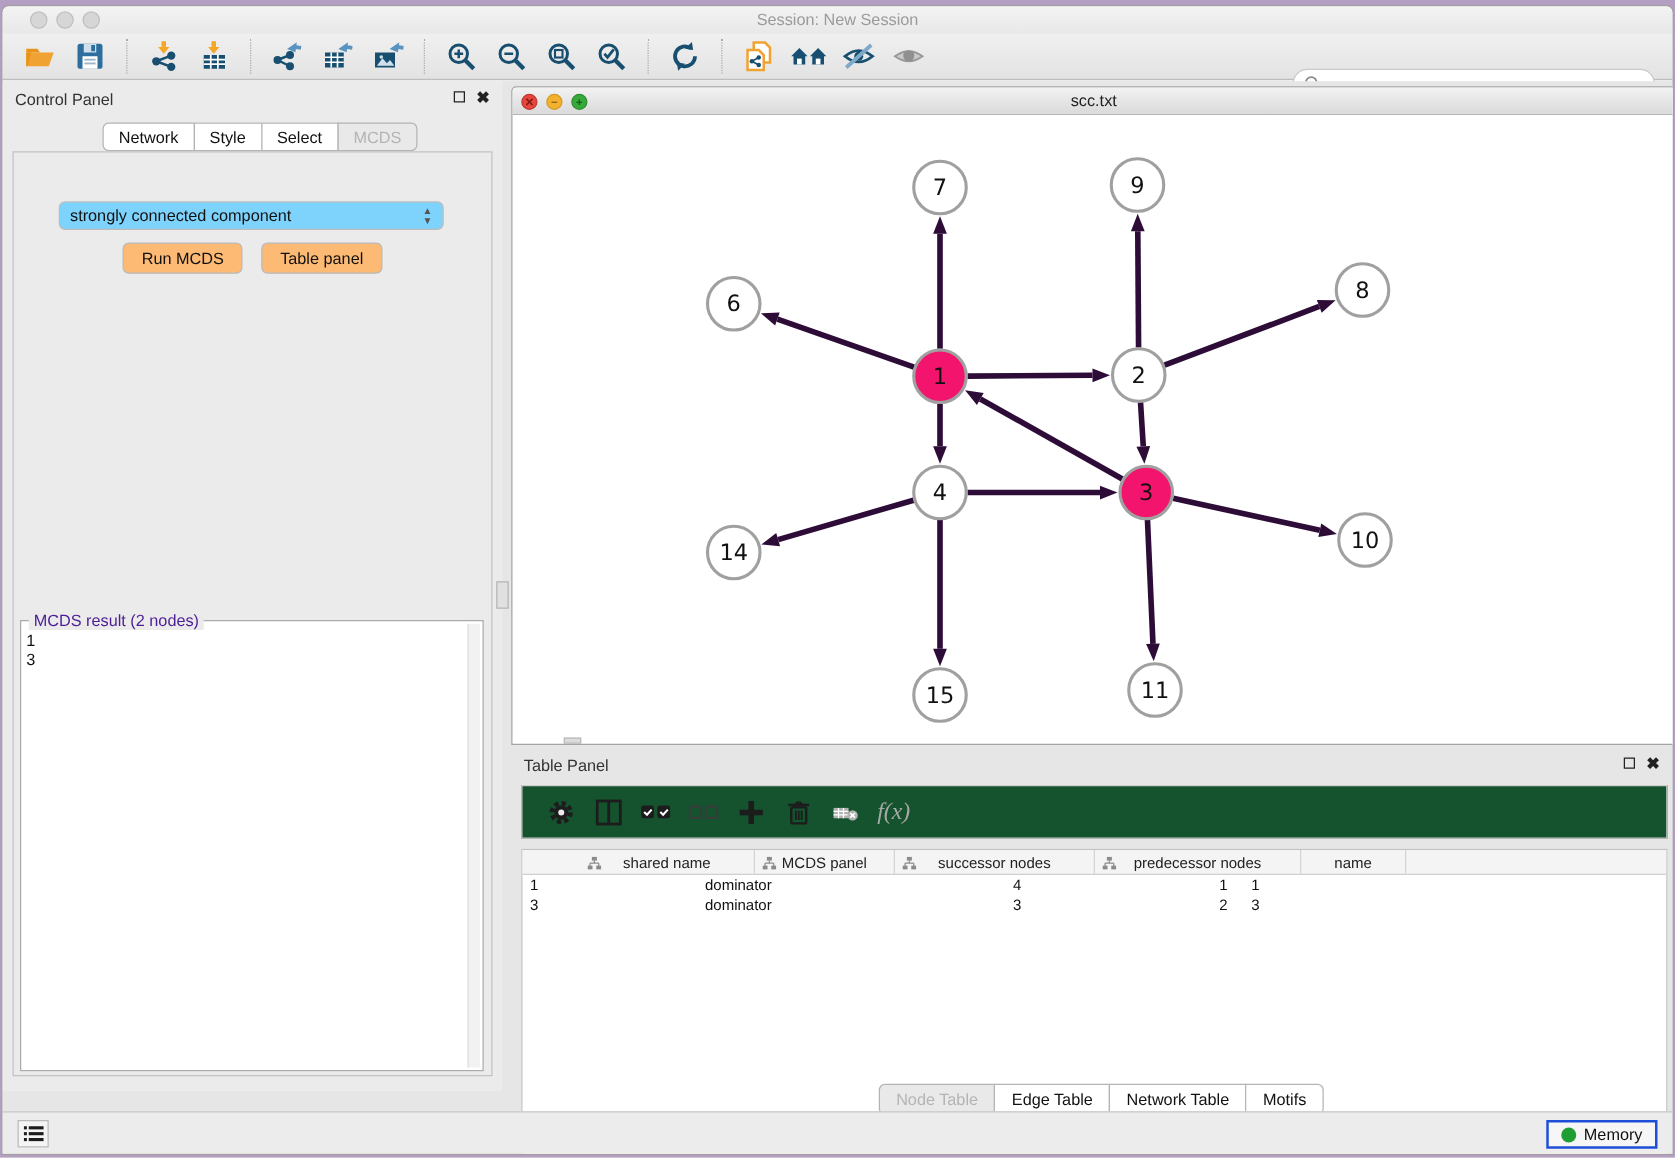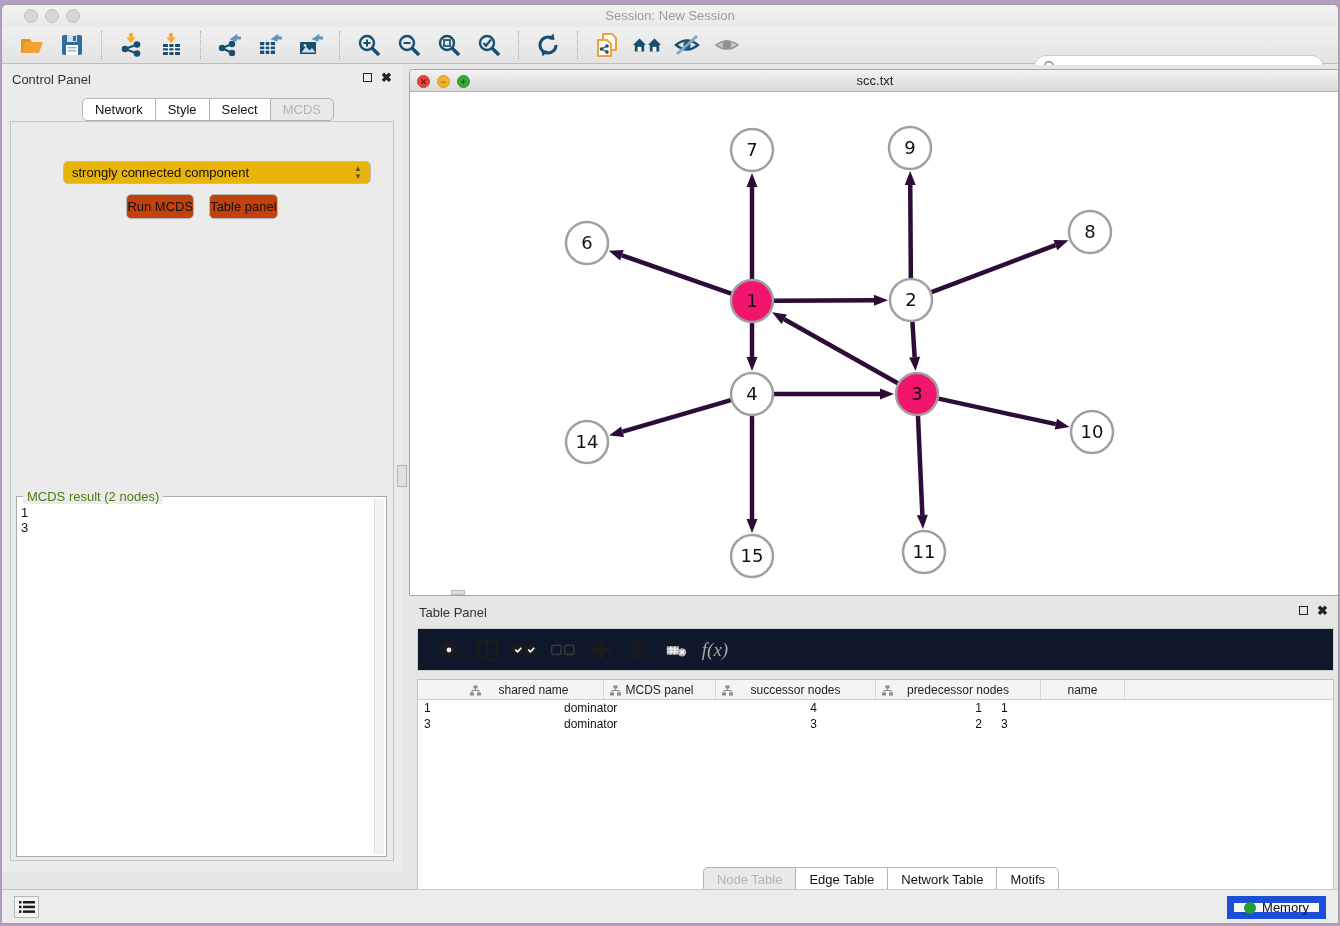--- a/index.html
+++ b/index.html
@@ -37,30 +37,30 @@
   .close-btn { font-size:13px; font-weight:bold; color:#222; line-height:11px; }
 
   .cp-tabs { position:absolute; left:0; right:0; top:33px; display:flex; justify-content:center; }
   .seg { border:1px solid #b4b4b4; background:#fff; color:#111; font-size:13px; padding:3px 12px; margin-left:-1px; }
   .seg.first { border-radius:5px 0 0 5px; margin-left:12px; }
   .seg.last { border-radius:0 5px 5px 0; }
   .seg.disabled { background:#e9e9e9; color:#b4b4b4; }
 
   .cp-box { position:absolute; left:8px; right:8px; top:56px; bottom:12px; border:1px solid #c3c3c3; background:#ebebeb; }
   .opt-label { position:absolute; left:0; right:0; top:75px; text-align:center; font-size:13px; color:#111; }
-  .criterion { position:absolute; left:45px; top:96px; width:308px; height:23px; background:#eab308;
+  .criterion { position:absolute; left:45px; top:96px; width:308px; height:23px; background:#7dd3fc;
                border:1px solid #bdbdbd; border-radius:5px; font-size:13px; color:#111;
-               display:flex; align-items:center; padding-left:8px;margin-left:16px; }
+               display:flex; align-items:center; padding-left:8px; }
   .stepper { position:absolute; right:7px; top:3px; width:10px; height:16px; color:#555; font-size:8px; line-height:8px; text-align:center; }
   .cp-buttons { position:absolute; left:0; right:0; top:129px; display:flex; justify-content:center; gap:15px; }
-  .btn { background:#c2410c; border:1px solid #b9b9b9; border-radius:5px; font-size:13px; color:#111; padding:4px 0; }
+  .btn { background:#fdba74; border:1px solid #b9b9b9; border-radius:5px; font-size:13px; color:#111; padding:4px 14px; }
 
   .result-group { position:absolute; left:14px; right:15px; top:431px; bottom:16px;
                   border:1px solid #ababab; background:#fff; }
-  .result-legend { position:absolute; left:6px; top:-8px; background:#ebebeb; padding:0 4px; font-size:13px; color:#4d7c0f; }
+  .result-legend { position:absolute; left:6px; top:-8px; background:#ebebeb; padding:0 4px; font-size:13px; color:#4c1d95; }
   .result-text { position:absolute; left:4px; top:8px; right:14px; bottom:4px; font-size:13px; color:#111; white-space:pre; }
   .result-scroll { position:absolute; right:2px; top:2px; width:10px; bottom:2px; background:#f2f2f2; border-left:1px solid #ddd; }
 
   
   .vsplit-handle { position:absolute; left:395px; top:400px; width:10px; height:22px;
                    background:#e0e0e0; border:1px solid #b5b5b5; }
 
   
   .netwin { position:absolute; left:407px; top:4px; width:932px; height:527px;
             background:#fff; border:1px solid #a5a5a5; border-radius:4px 4px 0 0; }
@@ -72,42 +72,42 @@
   .ntl.yellow { background:#f2b22e; border:1px solid #d49a24; color:#8a5f10; }
   .ntl.green { background:#37a83a; border:1px solid #2d8f30; color:#135c16; }
   .net-title { position:absolute; left:0; right:0; top:3px; text-align:center; font-size:13px; color:#222; }
   .graph { position:absolute; left:0; top:22px; width:930px; height:503px; }
   .hsplit-handle { position:absolute; left:449px; top:525px; width:14px; height:5px; background:#dcdcdc; border:1px solid #bbb; }
 
   
   .tpanel-title { position:absolute; left:417px; top:540px; font-size:13px; color:#333; }
   .tpanel-btns { position:absolute; right:10px; top:540px; display:flex; gap:9px; align-items:center; }
   .ttoolbar { position:absolute; left:415px; top:563px; width:917px; height:43px;
-              background:#0f172a; border:1px solid #cfcfcf; display:flex; align-items:center; padding-left:12px; }
+              background:#14532d; border:1px solid #cfcfcf; display:flex; align-items:center; padding-left:12px; }
   .tt-ico { width:26px; height:26px; margin:0 6px; display:flex; align-items:center; justify-content:center; }
   .fx { font-family:"Liberation Serif", serif; font-style:italic; font-size:19px; color:#a8a8a8; }
 
   .ntable { position:absolute; left:415px; top:614px; width:917px; height:245px;
             background:#fff; border:1px solid #c2c2c2; }
   .thead { display:flex; height:20px; background:#f4f4f4; border-bottom:1px solid #cfcfcf;padding-left:46px; }
   .th { position:relative; border-right:1px solid #d4d4d4; font-size:12px; color:#222;
         display:flex; align-items:center; justify-content:center; }
   .th svg { position:absolute; left:6px; top:5px; }
   .trow { display:flex; height:16px; font-size:12px; color:#111; }
   .td { padding:1px 6px 0 6px; overflow:hidden; }
   .td.right { text-align:right; padding-right:13px; }
 
   .ttabs { position:absolute; left:407px; width:932px; top:802px; display:flex; justify-content:center; }
   .ttabs .seg { padding:4px 13px; font-size:13px; }
 
   
   .statusbar { position:absolute; left:0; right:0; bottom:0; height:34px; background:#ececec; border-top:1px solid #c6c6c6; }
   .menu-btn { position:absolute; left:12px; top:6px; width:25px; height:22px; background:#f4f4f4;
               border:1px solid #b9b9b9; display:flex; align-items:center; justify-content:center; }
-  .mem-btn { position:absolute; right:12px; top:6px; height:23px; background:#f6f6f6; border:7px solid #1d4ed8;
+  .mem-btn { position:absolute; right:12px; top:6px; height:23px; background:#f6f6f6; border:2px solid #1d4ed8;
              display:flex; align-items:center; gap:6px; padding:0 10px; font-size:13px; color:#111; }
   .mem-dot { width:12px; height:12px; border-radius:50%; background:#1f9e33; }
 </style>
 </head>
 <body>
 
 <div class="screen">
   <div class="window">
 
     <div class="titlebar">

